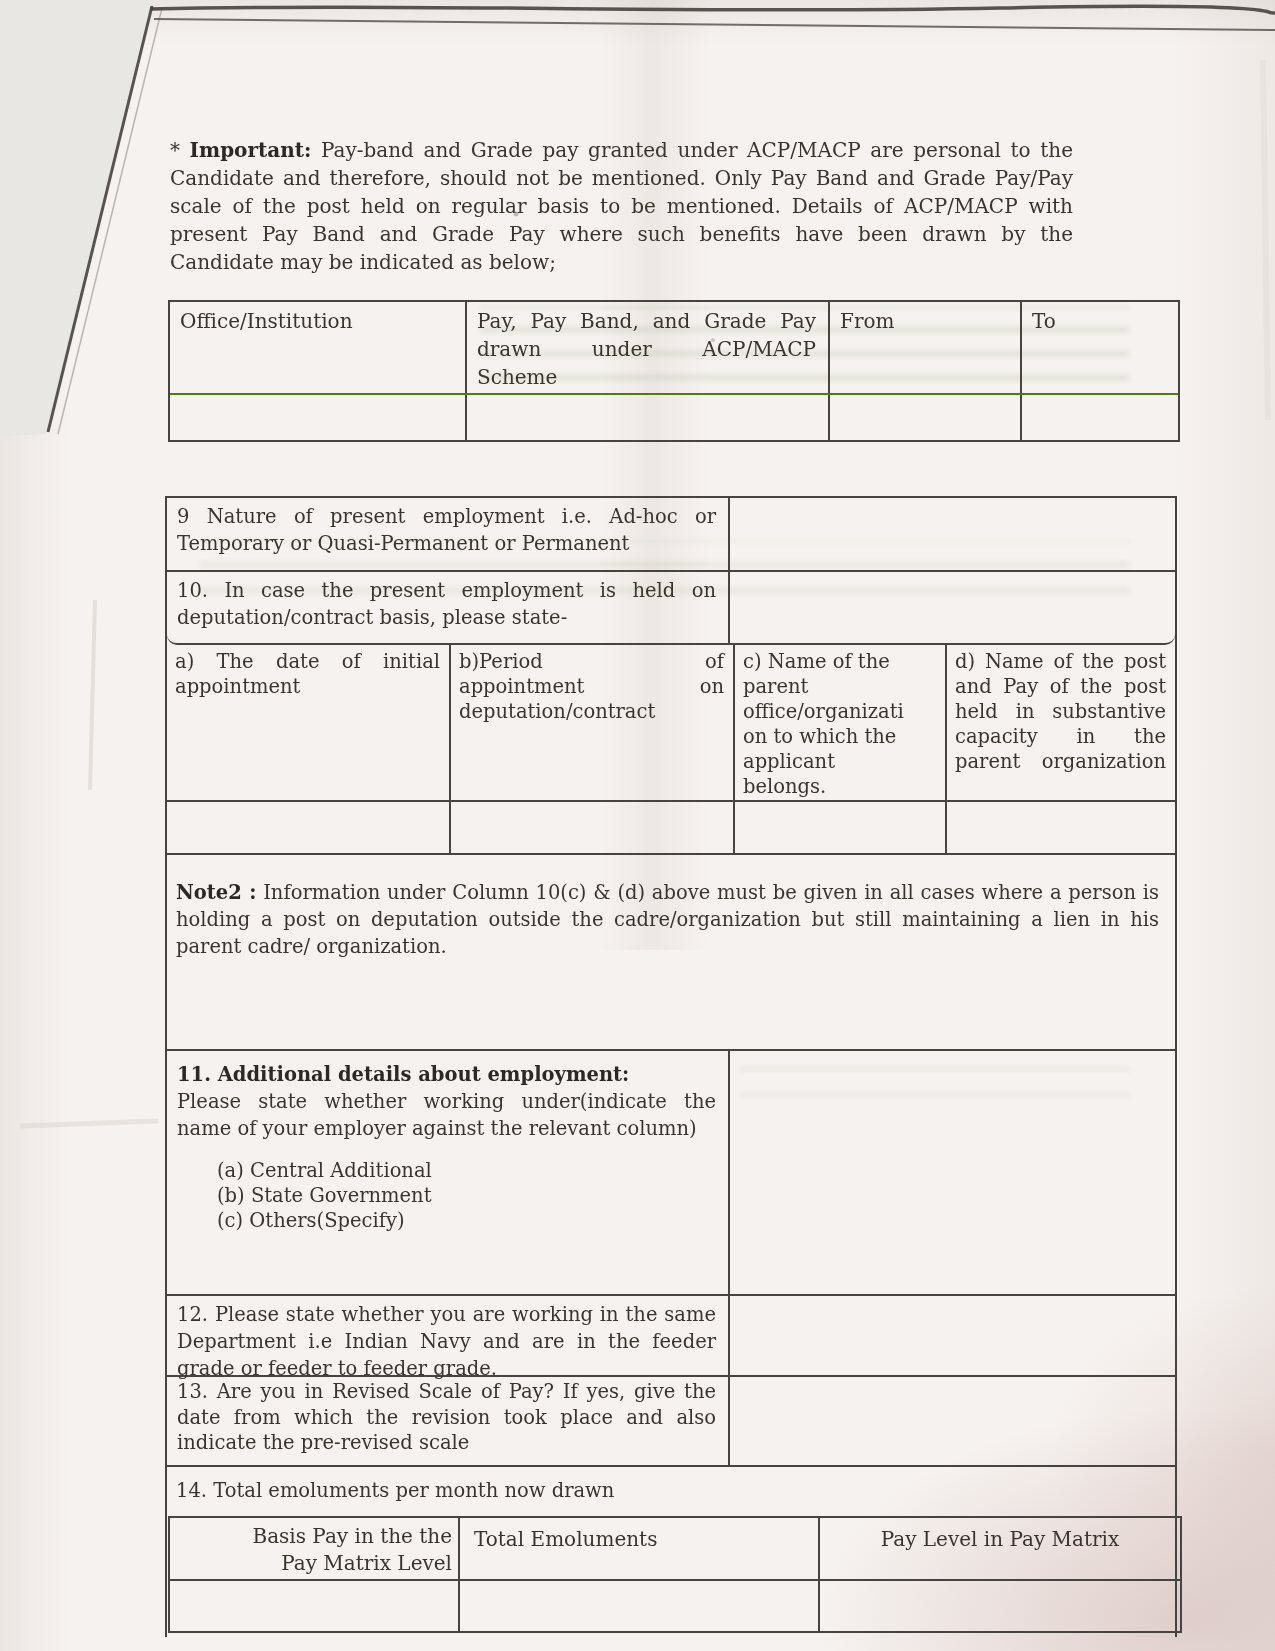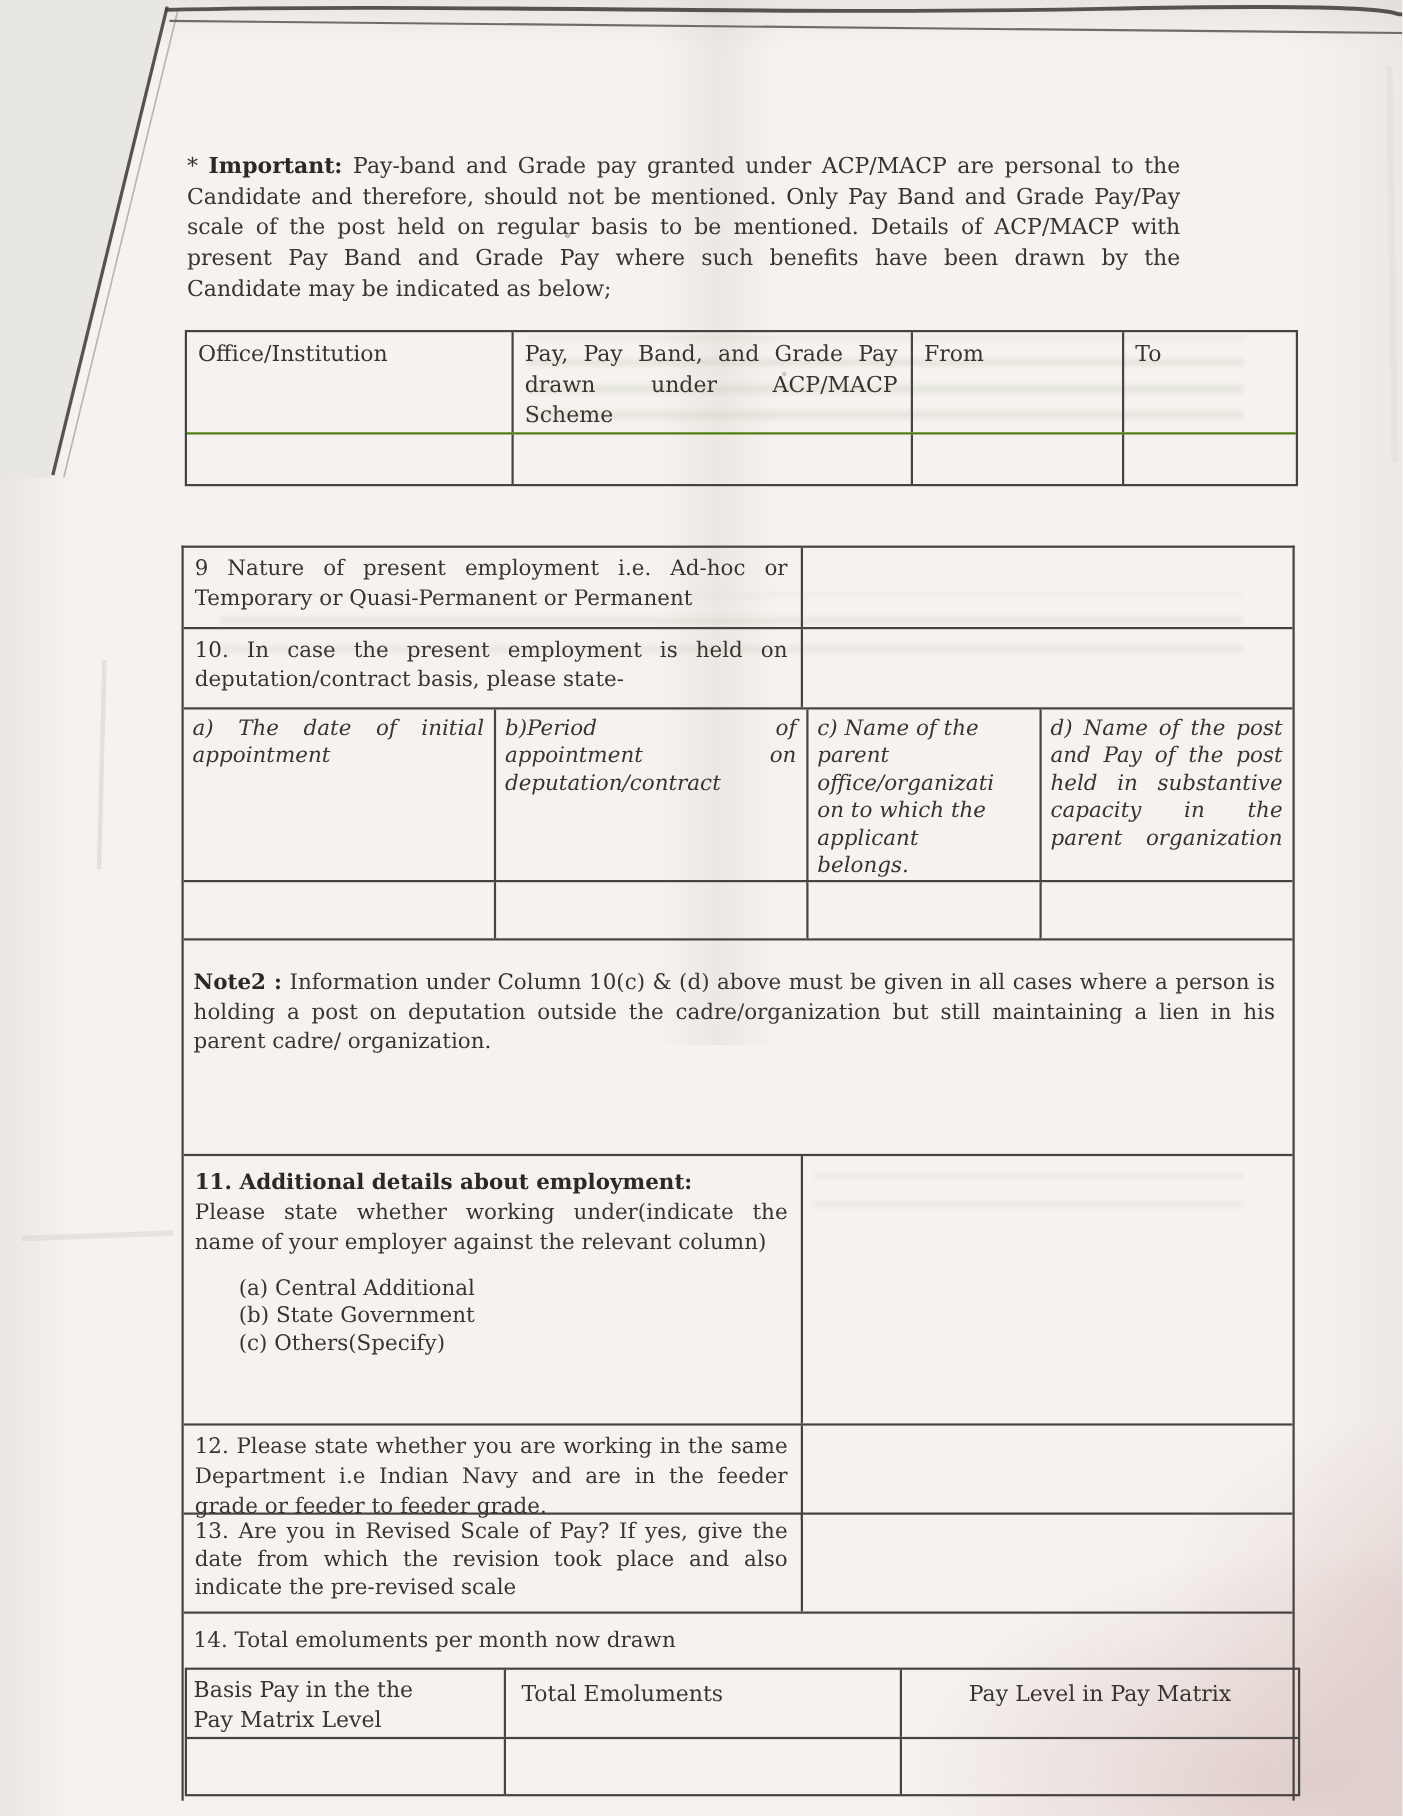--- a/index.html
+++ b/index.html
@@ -48,40 +48,40 @@
   .t1 .trow.empty { height:45px; }
   .cell { border-right:2px solid #474340; padding:5px 12px 0 10px; }
   .cell:last-child { border-right:none; }
 
   
   .t2 { position:absolute; left:165px; top:496px; width:1012px; border:2px solid #474340; border-bottom:none;
         font-size:19.5px; line-height:27px; }
   .t2 .r2 { display:grid; grid-template-columns:563px auto; border-bottom:2px solid #474340; }
   .t2 .r4 { display:grid; grid-template-columns:284px 284px 212px auto; border-bottom:2px solid #474340; }
   .r-q9  { height:74px; }
-  .r-q10 { height:73px; }
-  .r-sub { height:157px;font-style:italic; }
+  .r-q10 { height:73px;border-radius:10px; }
+  .r-sub { height:157px; }
   .r-sub .cell { line-height:25px; padding:4px 9px 0 8px; }
   .r-empty { height:53px; }
   .r-note { height:196px; border-bottom:2px solid #474340; padding:14px 16px 0 9px; }
   .r-note .note2para { margin-top:10px; }
   .r-q11 { height:245px; }
   .r-q11 .cell { padding-top:10px; }
   .q11-options { margin-top:16px; margin-left:40px; line-height:25px; }
   .r-q12 { height:81px; }
   .r-q13 { height:90px; }
   .r-q13 .cell { line-height:25.5px; padding-top:2px; }
   .r-q14 { height:170px; padding:10px 0 0 9px; }
 
   
   .t3 { width:1014px; margin-left:-8px; margin-top:12px; border:2px solid #474340; font-size:20px; line-height:27px; }
   .t3 .trow { display:grid; grid-template-columns:290px 360px auto; }
   .t3 .trow.hdr { height:63px; border-bottom:2px solid #474340; }
   .t3 .trow.empty { height:50px; }
-  .t3 .c1 { text-align:left; padding:5px 6px 0 6px; }
+  .t3 .c1 { text-align:right; padding:5px 6px 0 6px; }
   .t3 .c2 { text-align:center; padding:8px 6px 0 6px; }
   .t3 .c3 { padding:8px 6px 0 14px; }
 </style>
 </head>
 <body>
 
 <div class="texture"></div>
 <div class="bleed bleed-a"></div>
 <div class="bleed bleed-b"></div>
 <div class="bleed bleed-c"></div>

